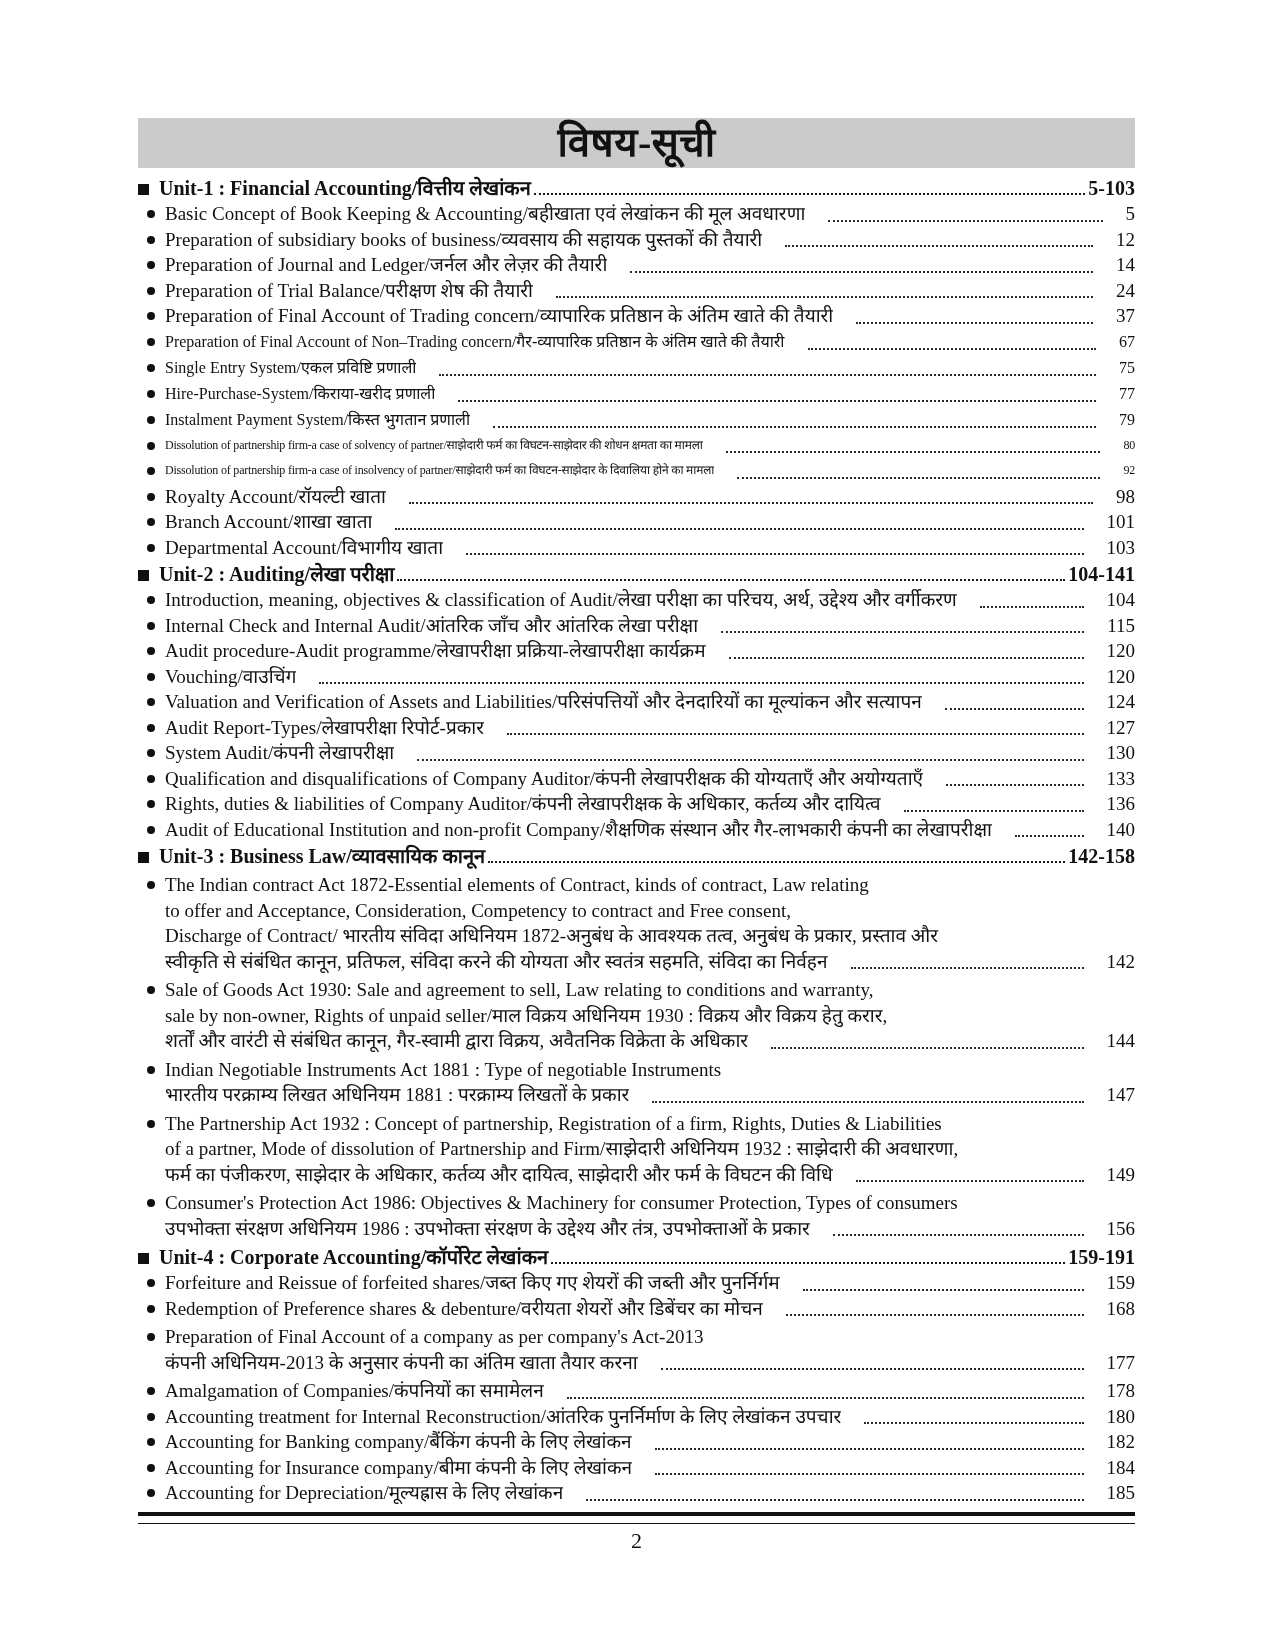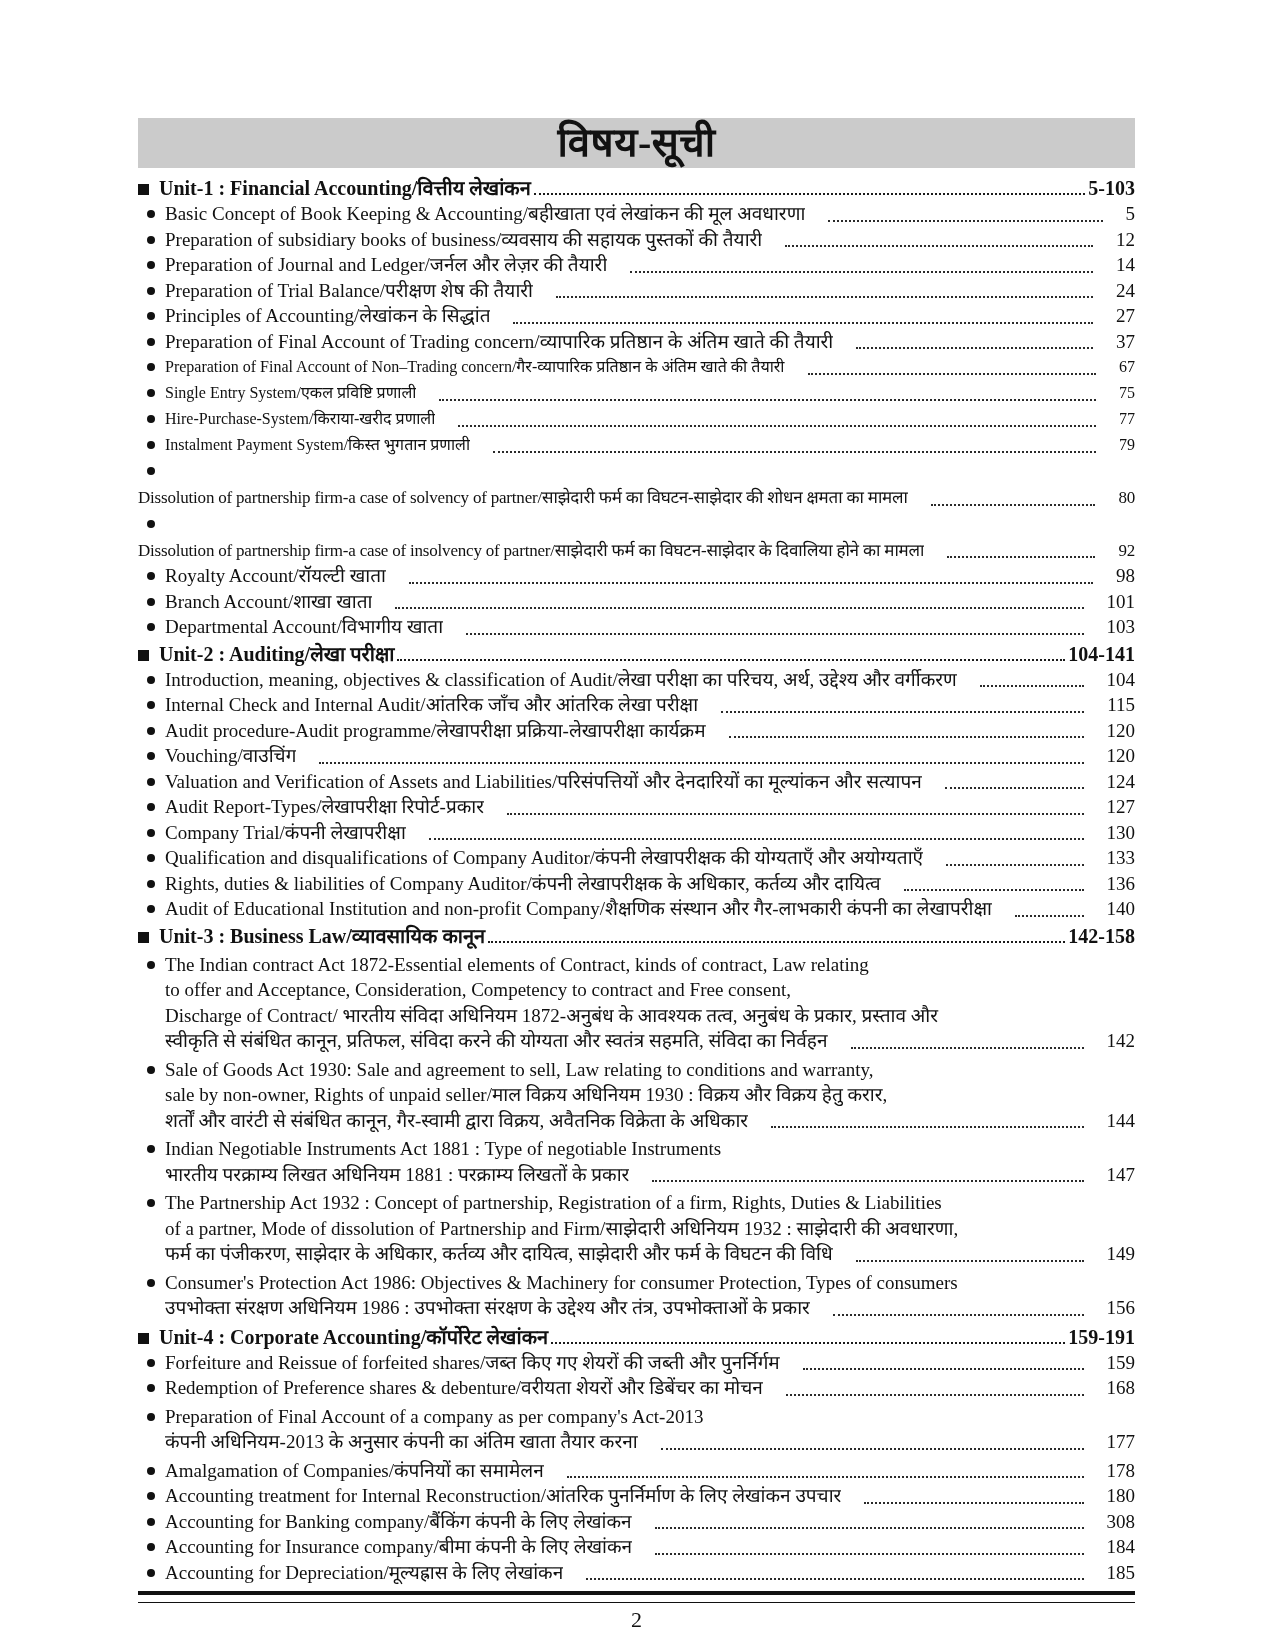--- a/index.html
+++ b/index.html
@@ -57,21 +57,21 @@
     width: 11px;
     height: 11px;
     background: #111;
   }
   .item {
     display: flex;
     font-size: 19px;
     line-height: 25.5px;
   }
   .item.lg { font-size: 16px; line-height: 26px; }
-  .item.sm { font-size: 17px; letter-spacing: -0.2px; line-height: 25.5px; flex-direction: column; }
+  .item.sm { font-size: 12px; letter-spacing: -0.2px; line-height: 25.5px; }
   .item.multi { margin: 3px 0; justify-content: flex-end; }
   .bullet {
     width: 27px;
     flex: 0 0 27px;
     position: relative;
   }
   .bullet::before {
     content: "";
     position: absolute;
     left: 9px;
@@ -165,30 +165,20 @@
             <span class="txt">Preparation of Trial Balance/परीक्षण शेष की तैयारी</span>
             <span class="dots"></span>
             <span class="pg">24</span>
           </div>
         </div>
       </div>
       <div class="item">
         <span class="bullet"></span>
         <div class="body">
           <div class="lastline">
-            <span class="txt">Principles of Accounting/लेखांकन के सिद्धांत</span>
-            <span class="dots"></span>
-            <span class="pg">27</span>
-          </div>
-        </div>
-      </div>
-      <div class="item">
-        <span class="bullet"></span>
-        <div class="body">
-          <div class="lastline">
             <span class="txt">Preparation of Final Account of Trading concern/व्यापारिक प्रतिष्ठान के अंतिम खाते की तैयारी</span>
             <span class="dots"></span>
             <span class="pg">37</span>
           </div>
         </div>
       </div>
       <div class="item lg">
         <span class="bullet"></span>
         <div class="body">
           <div class="lastline">
@@ -341,21 +331,21 @@
             <span class="txt">Audit Report-Types/लेखापरीक्षा रिपोर्ट-प्रकार</span>
             <span class="dots"></span>
             <span class="pg">127</span>
           </div>
         </div>
       </div>
       <div class="item">
         <span class="bullet"></span>
         <div class="body">
           <div class="lastline">
-            <span class="txt">Company Trial/कंपनी लेखापरीक्षा</span>
+            <span class="txt">System Audit/कंपनी लेखापरीक्षा</span>
             <span class="dots"></span>
             <span class="pg">130</span>
           </div>
         </div>
       </div>
       <div class="item">
         <span class="bullet"></span>
         <div class="body">
           <div class="lastline">
             <span class="txt">Qualification and disqualifications of Company Auditor/कंपनी लेखापरीक्षक की योग्यताएँ और अयोग्यताएँ</span>
@@ -505,21 +495,21 @@
             <span class="pg">180</span>
           </div>
         </div>
       </div>
       <div class="item">
         <span class="bullet"></span>
         <div class="body">
           <div class="lastline">
             <span class="txt">Accounting for Banking company/बैंकिंग कंपनी के लिए लेखांकन</span>
             <span class="dots"></span>
-            <span class="pg">308</span>
+            <span class="pg">182</span>
           </div>
         </div>
       </div>
       <div class="item">
         <span class="bullet"></span>
         <div class="body">
           <div class="lastline">
             <span class="txt">Accounting for Insurance company/बीमा कंपनी के लिए लेखांकन</span>
             <span class="dots"></span>
             <span class="pg">184</span>

